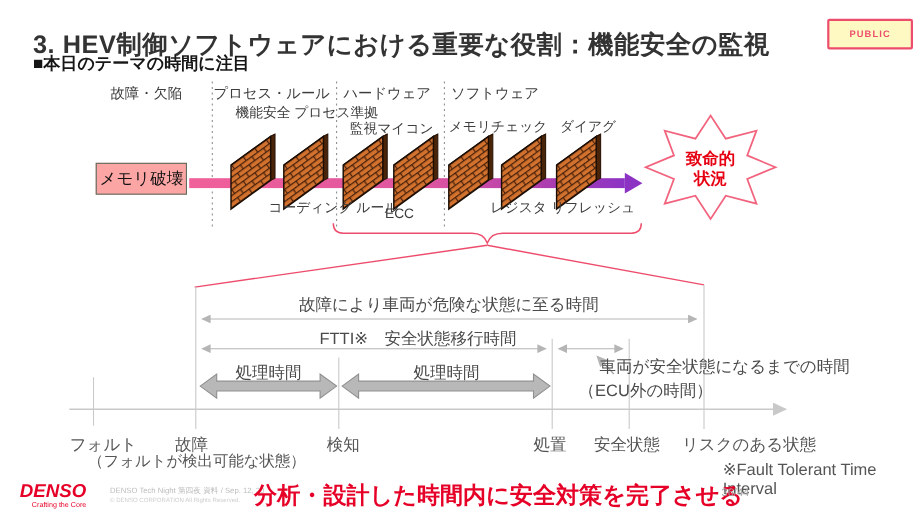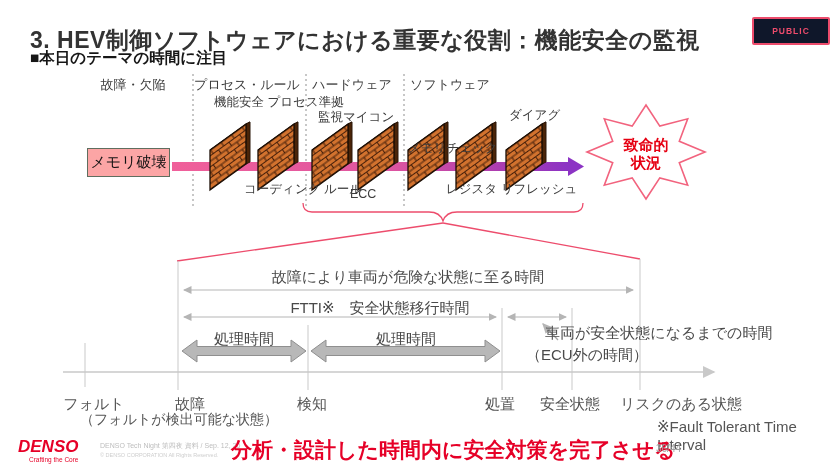--- a/index.html
+++ b/index.html
@@ -6,21 +6,21 @@
   body{width:840px;height:473px;background:#ffffff;overflow:hidden;position:relative;
        font-family:"Liberation Sans","DejaVu Sans",sans-serif;}
   .abs{position:absolute;}
   .c{transform:translateX(-50%);}
   .pre{white-space:pre-line;}
   
   .title{left:30px;top:13px;font-size:23px;font-weight:bold;color:#333;letter-spacing:0.5px;white-space:nowrap;margin-top:12px;}
   .subtitle{left:30px;top:48px;font-size:15.5px;font-weight:bold;color:#161616;}
   .badge{left:752px;top:17px;width:74px;height:24px;border:2px solid #ed4c6c;border-radius:2px;
          color:#ed4c6c;font-size:8.5px;font-weight:bold;letter-spacing:1px;
-         display:flex;align-items:center;justify-content:center;background:#0f172a;}
+         display:flex;align-items:center;justify-content:center;background:#fef9c3;}
   
   .seclab{top:76px;font-size:13px;color:#3d3d3d;white-space:nowrap;}
   .sublab{font-size:12.5px;color:#3d3d3d;line-height:15px;white-space:nowrap;}
   .srcbox{left:87px;top:148px;width:81px;height:27px;background:#fca5a5;border:1px solid #5f6e5f;
           display:flex;align-items:center;justify-content:center;font-size:15px;color:#111;}
   .outcome{left:646px;top:136px;font-size:15px;font-weight:bold;color:#e60012;text-align:center;line-height:1.2;}
   
   .tl{font-size:15px;color:#4a4a4a;white-space:nowrap;}
   .ev{top:395px;font-size:15px;color:#555;white-space:nowrap;}
   .note{font-size:14px;color:#555;white-space:nowrap;}
@@ -125,41 +125,41 @@
 <div class="abs subtitle">■本日のテーマの時間に注目</div>
 
 <div class="abs seclab c" style="left:133px;">故障・欠陥</div>
 <div class="abs seclab c" style="left:247px;">プロセス・ルール</div>
 <div class="abs seclab c" style="left:352px;">ハードウェア</div>
 <div class="abs seclab c" style="left:450px;">ソフトウェア</div>
 
 <div class="abs sublab pre" style="left:214px;top:95px;">機能安全
 プロセス準拠</div>
 <div class="abs sublab" style="left:318px;top:110px;">監視マイコン</div>
-<div class="abs sublab" style="left:408px;top:108px;margin-top:33px;">メモリチェック</div>
+<div class="abs sublab" style="left:408px;top:108px;">メモリチェック</div>
 <div class="abs sublab" style="left:509px;top:108px;">ダイアグ</div>
 <div class="abs sublab pre" style="left:244px;top:182px;">コーディング
 ルール</div>
 <div class="abs sublab" style="left:350px;top:187px;">ECC</div>
 <div class="abs sublab pre" style="left:446px;top:182px;">レジスタ
 リフレッシュ</div>
 
 <div class="abs srcbox">メモリ破壊</div>
 <div class="abs outcome c pre">致命的
 状況</div>
 
 <div class="abs tl c" style="left:408px;top:268px;">故障により車両が危険な状態に至る時間</div>
 <div class="abs tl c" style="left:380px;top:299px;">FTTI※　安全状態移行時間</div>
 <div class="abs tl c" style="left:244px;top:330px;">処理時間</div>
 <div class="abs tl c" style="left:406px;top:330px;">処理時間</div>
 <div class="abs tl" style="left:545px;top:324px;">車両が安全状態になるまでの時間</div>
 <div class="abs tl" style="left:526px;top:346px;">（ECU外の時間）</div>
 
 <div class="abs ev c" style="left:94px;">フォルト</div>
-<div class="abs ev c" style="left:190px;font-family:Liberation Serif, serif;">故障</div>
+<div class="abs ev c" style="left:174px;font-family:Liberation Serif, serif;">故障</div>
 <div class="abs ev c" style="left:312px;">検知</div>
 <div class="abs ev c" style="left:500px;">処置</div>
 <div class="abs ev c" style="left:570px;">安全状態</div>
 <div class="abs ev c" style="left:681px;">リスクのある状態</div>
 <div class="abs note" style="left:80px;top:411px;">（フォルトが検出可能な状態）</div>
 <div class="abs ftnote">※Fault Tolerant Time Interval</div>
 
 <div class="abs logo">
   <div class="nm">DENSO</div>
   <div class="tg">Crafting the Core</div>

